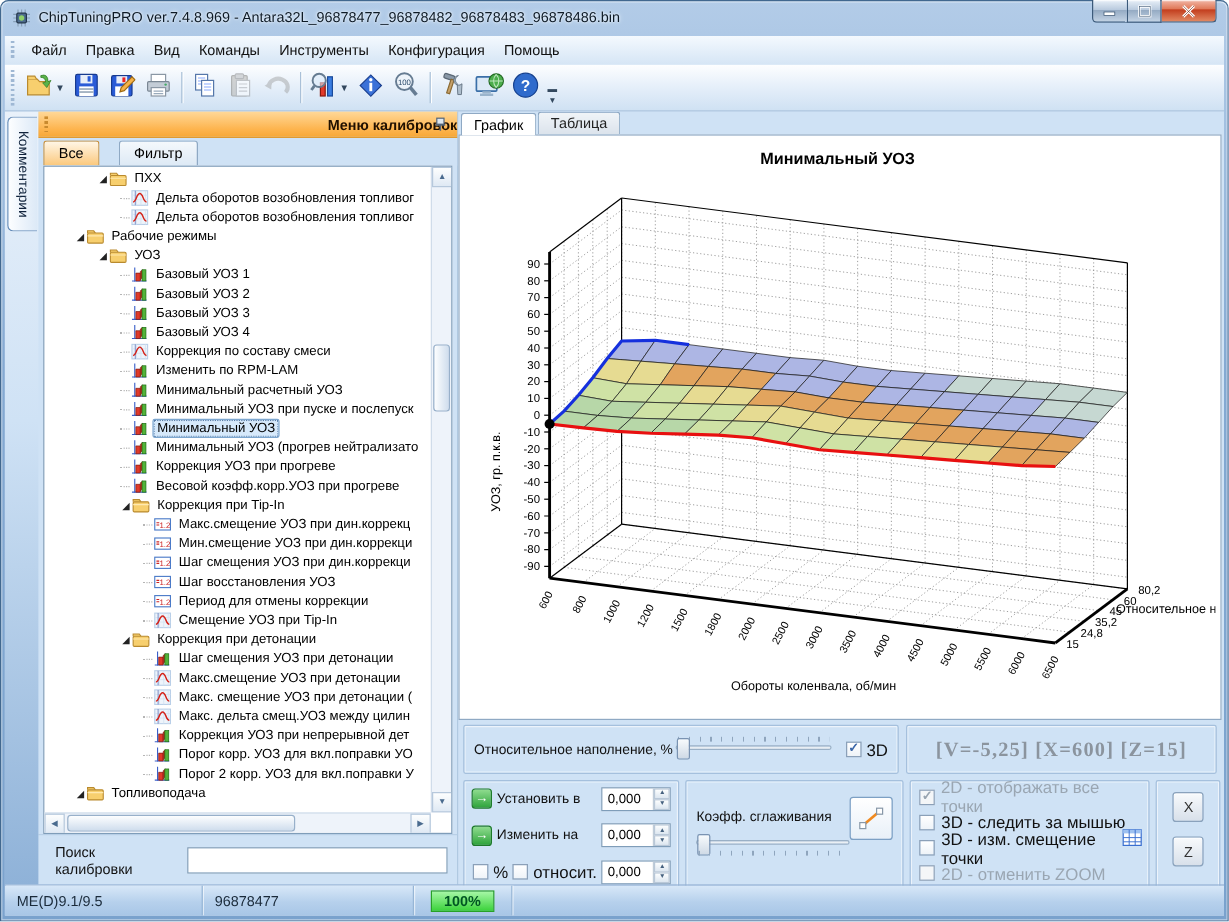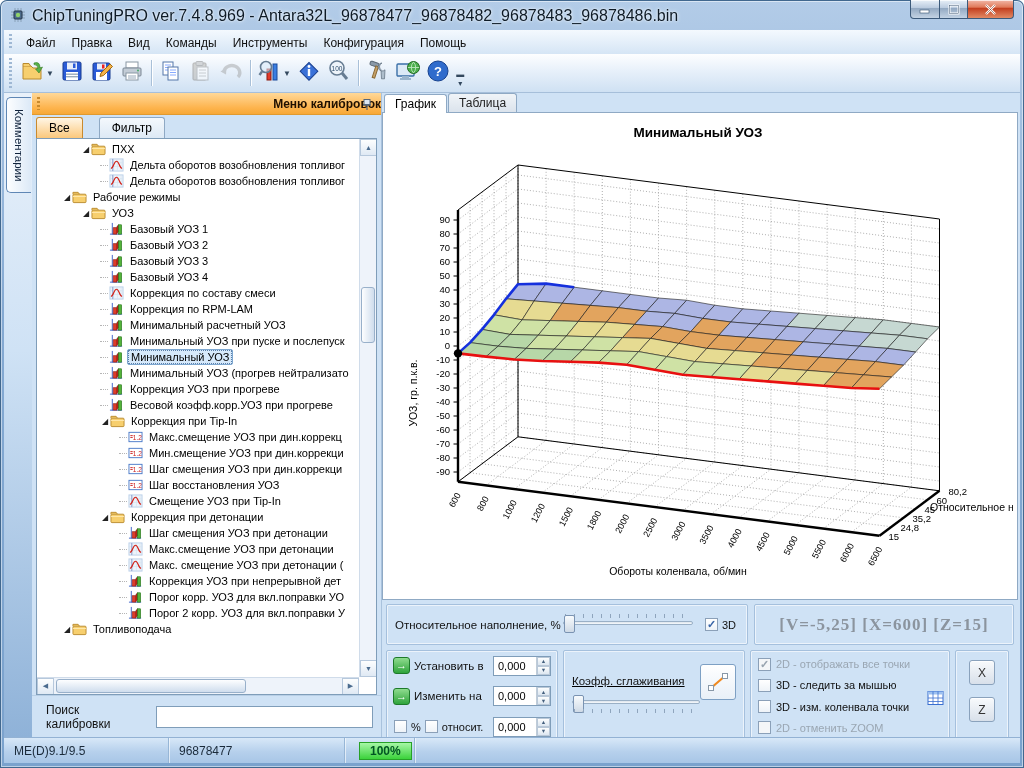--- a/index.html
+++ b/index.html
@@ -4,21 +4,21 @@
 <style>
   html,body{margin:0;padding:0;background:#fff;font-family:"Liberation Sans",sans-serif;}
   *{box-sizing:border-box;}
   #window{position:relative;width:1024px;height:768px;overflow:hidden;
     background:linear-gradient(180deg,#b3cce8,#84a9d2 40%,#7aa2cd);
     border-radius:7px 7px 0 0;
     box-shadow:inset 0 0 0 1px #41688f, inset 0 0 0 2px rgba(255,255,255,.5);}
   
   #titlebar{position:absolute;left:0;top:0;width:100%;height:30px;}
   #title-icon{position:absolute;left:10px;top:7px;width:16px;height:16px;}
-  #title-text{position:absolute;left:32px;top:7px;font-size:16px;color:#0d1a26;
+  #title-text{position:absolute;left:32px;top:7px;font-size:12px;color:#0d1a26;
     text-shadow:0 0 4px #e8f2fc,0 0 2px #fff;white-space:nowrap;}
   #win-buttons{position:absolute;right:10px;top:0;display:flex;}
   .winbtn{height:19px;border:1px solid #3c5a7a;border-top:none;display:flex;align-items:center;justify-content:center;
     background:linear-gradient(180deg,#e8f0f8,#b9cade 45%,#93a9c2 46%,#c3d3e4);box-shadow:inset 0 1px 0 rgba(255,255,255,.7);}
   .winbtn.min{width:30px;border-radius:0 0 0 4px;}
   .winbtn.max{width:28px;border-left:none;}
   .winbtn.close{width:46px;border-left:none;border-radius:0 0 4px 0;
     background:linear-gradient(180deg,#f2b8a8,#e07a5a 40%,#c33f1f 46%,#e28a64);}
   
   #client{position:absolute;left:4px;right:4px;top:30px;bottom:5px;background:#cfe2f5;overflow:hidden;}
@@ -86,35 +86,35 @@
   .slider .ticks{position:absolute;left:2px;right:2px;height:4px;background:repeating-linear-gradient(90deg,#8fa5bd 0 1px,transparent 1px 9px);}
   .slider .track{position:absolute;left:0;right:0;height:4px;border:1px solid #9ab0c6;background:linear-gradient(180deg,#dce4ec,#f6f9fc);border-radius:2px;}
   .slider .thumb{position:absolute;width:11px;height:18px;background:linear-gradient(180deg,#f8fbfd,#cfdae6);border:1px solid #7a93b2;border-radius:2px;}
   #slider-load{width:130px;}
   #slider-load .ticks{top:2px;}
   #slider-load .track{top:9px;}
   #slider-load .thumb{left:1px;top:3px;}
   .cbwrap{display:flex;align-items:center;gap:4px;}
   .cb{width:13px;height:13px;border:1px solid #8ba0b8;background:linear-gradient(180deg,#fff,#eef3f8);font-size:11px;line-height:11px;text-align:center;color:#3a66a8;font-weight:bold;}
   .cb.gray{color:#98a4b0;background:#f4f6f8;}
-  .cblabel{font-size:11px;color:#111;}
+  .cblabel{font-size:14px;color:#111;}
   .cblabel.disabled{color:#9aa6b2;}
   #g-readout{flex:1;display:flex;align-items:center;justify-content:center;}
   #readout{font-family:"Liberation Serif",serif;font-weight:bold;font-size:17px;color:#8b949e;letter-spacing:1px;}
   #ctrl2{flex:1;display:flex;gap:5px;padding:3px 6px 6px 4px;}
   #g-set{flex:0 0 172px;padding:4px 6px;display:flex;flex-direction:column;justify-content:space-between;}
   .set-row{display:flex;align-items:center;height:21px;gap:4px;}
   .green-btn{width:17px;height:17px;border:1px solid #1d7a2a;border-radius:3px;background:linear-gradient(180deg,#8fdc8f,#2fa43c);
     color:#fff;font-size:11px;font-weight:bold;display:flex;align-items:center;justify-content:center;line-height:1;}
   .set-lbl{font-size:11.5px;flex:1;color:#111;}
   .spin{width:58px;height:20px;border:1px solid #7f9db9;background:#fff;display:flex;}
   .spin .val{flex:1;font-size:11px;padding:3px 0 0 4px;color:#000;}
   .spin .btns{width:14px;display:flex;flex-direction:column;border-left:1px solid #c0ccd8;}
   .spin .sb{flex:1;font-size:5.5px;color:#44607e;background:linear-gradient(180deg,#fdfefe,#dce6f0);border:1px solid #b9c8d8;display:flex;align-items:center;justify-content:center;}
-  #g-smooth{flex:0 0 182px;padding:20px 8px;text-decoration:underline;}
+  #g-smooth{flex:0 0 182px;padding:20px 8px;}
   #g-smooth .lbl{font-size:11.5px;color:#111;}
   #slider-smooth{width:128px;margin-top:6px;}
   #slider-smooth .track{top:5px;}
   #slider-smooth .thumb{left:1px;top:0px;}
   #slider-smooth .ticks{top:14px;}
   #smooth-btn{position:absolute;right:8px;top:13px;width:36px;height:36px;border:1px solid #7da0c4;border-radius:3px;
     background:linear-gradient(180deg,#fff,#e8f0f8);display:flex;align-items:center;justify-content:center;}
   #g-chk{flex:0 0 200px;padding:5px 7px;display:flex;flex-direction:column;justify-content:space-between;}
   .chk-row{display:flex;align-items:center;gap:5px;height:16px;}
   #grid-icon{position:absolute;right:5px;top:39px;}
@@ -426,21 +426,21 @@
               </div>
               <div class="trow" style="padding-left: 63px;">
                 <span class="tdots"></span>
                 <span class="ticon"><svg width="15" height="14" viewBox="0 0 16 15">
                     <line x1="3.5" y1="1" x2="3.5" y2="13.5" stroke="#3a5fc8"></line>
                     <line x1="1" y1="13" x2="14" y2="13" stroke="#3a5fc8"></line>
                     <path d="M4.5 6 h4 v7 h-4z" fill="#e03a2a" stroke="#7a1a10" stroke-width=".6"></path>
                     <path d="M8.5 4.5 l2 -1.5 v7 l-2 2z" fill="#b82a1a" stroke="#7a1a10" stroke-width=".5"></path>
                     <rect x="10" y="3" width="3.5" height="10" fill="#53b33a" stroke="#1a6a10" stroke-width=".6"></rect>
                   </svg></span>
-                <span class="tlabel">Коррекция по RPM-LAM</span>
+                <span class="tlabel">Изменить по RPM-LAM</span>
               </div>
               <div class="trow" style="padding-left: 63px;">
                 <span class="tdots"></span>
                 <span class="ticon"><svg width="15" height="14" viewBox="0 0 16 15">
                     <line x1="3.5" y1="1" x2="3.5" y2="13.5" stroke="#3a5fc8"></line>
                     <line x1="1" y1="13" x2="14" y2="13" stroke="#3a5fc8"></line>
                     <path d="M4.5 6 h4 v7 h-4z" fill="#e03a2a" stroke="#7a1a10" stroke-width=".6"></path>
                     <path d="M8.5 4.5 l2 -1.5 v7 l-2 2z" fill="#b82a1a" stroke="#7a1a10" stroke-width=".5"></path>
                     <rect x="10" y="3" width="3.5" height="10" fill="#53b33a" stroke="#1a6a10" stroke-width=".6"></rect>
                   </svg></span>
@@ -546,20 +546,30 @@
                     <rect x="1" y="2.5" width="14" height="10" fill="#fff" stroke="#4a7ac8"></rect>
                     <line x1="2.5" y1="6" x2="5" y2="6" stroke="#c22"></line>
                     <line x1="2.5" y1="8" x2="5" y2="8" stroke="#c22"></line>
                     <text x="10" y="10.5" font-size="7" text-anchor="middle" fill="#c22" font-family="sans-serif">1.2</text>
                   </svg></span>
                 <span class="tlabel">Шаг восстановления УОЗ</span>
               </div>
               <div class="trow" style="padding-left: 82px;">
                 <span class="tdots"></span>
                 <span class="ticon"><svg width="15" height="14" viewBox="0 0 16 15">
+                    <rect x="1" y="2.5" width="14" height="10" fill="#fff" stroke="#4a7ac8"></rect>
+                    <line x1="2.5" y1="6" x2="5" y2="6" stroke="#c22"></line>
+                    <line x1="2.5" y1="8" x2="5" y2="8" stroke="#c22"></line>
+                    <text x="10" y="10.5" font-size="7" text-anchor="middle" fill="#c22" font-family="sans-serif">1.2</text>
+                  </svg></span>
+                <span class="tlabel">Период для отмены коррекции</span>
+              </div>
+              <div class="trow" style="padding-left: 82px;">
+                <span class="tdots"></span>
+                <span class="ticon"><svg width="15" height="14" viewBox="0 0 16 15">
                     <rect x="1" y="1" width="14" height="13" fill="#eef4fb" stroke="#b9cfe8"></rect>
                     <path d="M1 5 h14 M1 9 h14 M5 1 v13 M9 1 v13 M13 1 v13" stroke="#d4e2f0" stroke-width=".7"></path>
                     <line x1="4" y1="1" x2="4" y2="14" stroke="#8899cc"></line>
                     <path d="M2 11 C5 11 5 3.5 8 3.5 S11 11 14 11" stroke="#d42218" fill="none" stroke-width="1.3"></path>
                   </svg></span>
                 <span class="tlabel">Смещение УОЗ при Tip-In</span>
               </div>
               <div class="trow" style="padding-left: 63px;">
                 <span class="texp">◢</span>
                 <span class="ticon"><svg width="15" height="14" viewBox="0 0 16 15">
@@ -592,20 +602,30 @@
               </div>
               <div class="trow" style="padding-left: 82px;">
                 <span class="tdots"></span>
                 <span class="ticon"><svg width="15" height="14" viewBox="0 0 16 15">
                     <rect x="1" y="1" width="14" height="13" fill="#eef4fb" stroke="#b9cfe8"></rect>
                     <path d="M1 5 h14 M1 9 h14 M5 1 v13 M9 1 v13 M13 1 v13" stroke="#d4e2f0" stroke-width=".7"></path>
                     <line x1="4" y1="1" x2="4" y2="14" stroke="#8899cc"></line>
                     <path d="M2 11 C5 11 5 3.5 8 3.5 S11 11 14 11" stroke="#d42218" fill="none" stroke-width="1.3"></path>
                   </svg></span>
                 <span class="tlabel">Макс. смещение УОЗ при детонации (</span>
+              </div>
+              <div class="trow" style="padding-left: 82px;">
+                <span class="tdots"></span>
+                <span class="ticon"><svg width="15" height="14" viewBox="0 0 16 15">
+                    <rect x="1" y="1" width="14" height="13" fill="#eef4fb" stroke="#b9cfe8"></rect>
+                    <path d="M1 5 h14 M1 9 h14 M5 1 v13 M9 1 v13 M13 1 v13" stroke="#d4e2f0" stroke-width=".7"></path>
+                    <line x1="4" y1="1" x2="4" y2="14" stroke="#8899cc"></line>
+                    <path d="M2 11 C5 11 5 3.5 8 3.5 S11 11 14 11" stroke="#d42218" fill="none" stroke-width="1.3"></path>
+                  </svg></span>
+                <span class="tlabel">Макс. дельта смещ.УОЗ между цилин</span>
               </div>
               <div class="trow" style="padding-left: 82px;">
                 <span class="tdots"></span>
                 <span class="ticon"><svg width="15" height="14" viewBox="0 0 16 15">
                     <line x1="3.5" y1="1" x2="3.5" y2="13.5" stroke="#3a5fc8"></line>
                     <line x1="1" y1="13" x2="14" y2="13" stroke="#3a5fc8"></line>
                     <path d="M4.5 6 h4 v7 h-4z" fill="#e03a2a" stroke="#7a1a10" stroke-width=".6"></path>
                     <path d="M8.5 4.5 l2 -1.5 v7 l-2 2z" fill="#b82a1a" stroke="#7a1a10" stroke-width=".5"></path>
                     <rect x="10" y="3" width="3.5" height="10" fill="#53b33a" stroke="#1a6a10" stroke-width=".6"></rect>
                   </svg></span>
@@ -984,21 +1004,21 @@
             <div class="chk-row">
                 <span class="cb gray">✓</span>
                 <span class="cblabel disabled">2D - отображать все точки</span>
               </div>
               <div class="chk-row">
                 <span class="cb"></span>
                 <span class="cblabel">3D - следить за мышью</span>
               </div>
               <div class="chk-row">
                 <span class="cb"></span>
-                <span class="cblabel">3D - изм. коленвала точки</span>
+                <span class="cblabel">3D - изм. смещение точки</span>
               </div>
               <div class="chk-row">
                 <span class="cb gray"></span>
                 <span class="cblabel disabled">2D - отменить ZOOM</span>
               </div>
               <span id="grid-icon">
               <svg width="17" height="16">
                   <rect x="1" y="1.5" width="15" height="13" fill="#fff" stroke="#3a6fd0"></rect>
                   <rect x="1" y="1.5" width="15" height="3" fill="#9ec1f0"></rect>
                   <path d="M1 8 h15 M1 11.5 h15 M6 1.5 v13 M11 1.5 v13" stroke="#3a6fd0" stroke-width=".8"></path>
@@ -1013,18 +1033,18 @@
       </div>
     </div>
 
     <div id="statusbar">
         <div class="st-seg" style="width: 165px;">
           <span>ME(D)9.1/9.5</span>
         </div>
         <div class="st-seg" style="width: 176px;">
           <span>96878477</span>
         </div>
-        <div class="st-seg" style="width: 70px;">
+        <div class="st-seg" style="width: 82px;">
           <span id="st-badge">100%</span>
         </div>
       </div>
   </div>
 </div>
 
 </body></html>

